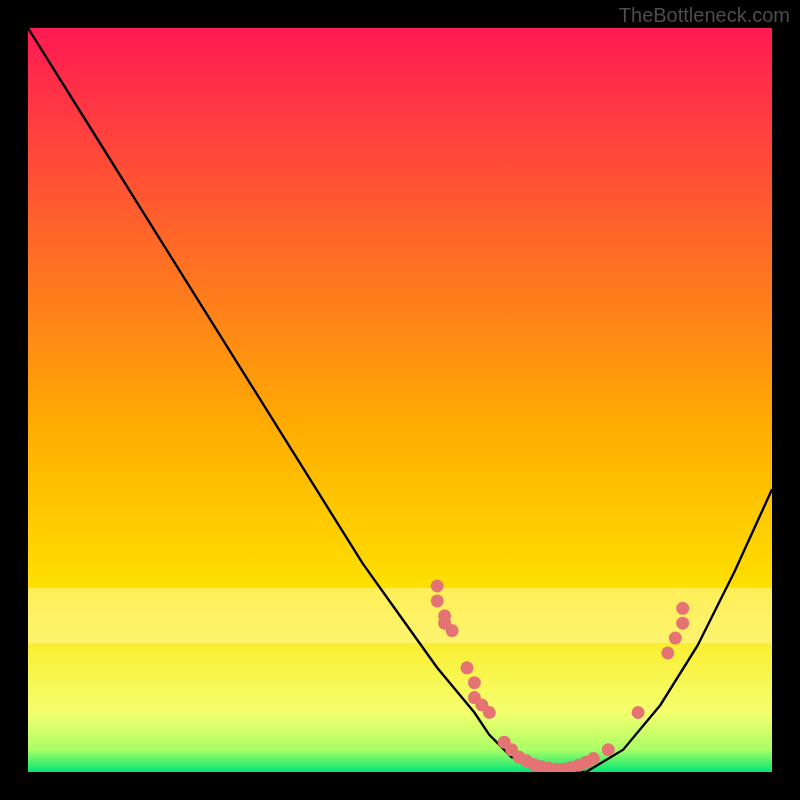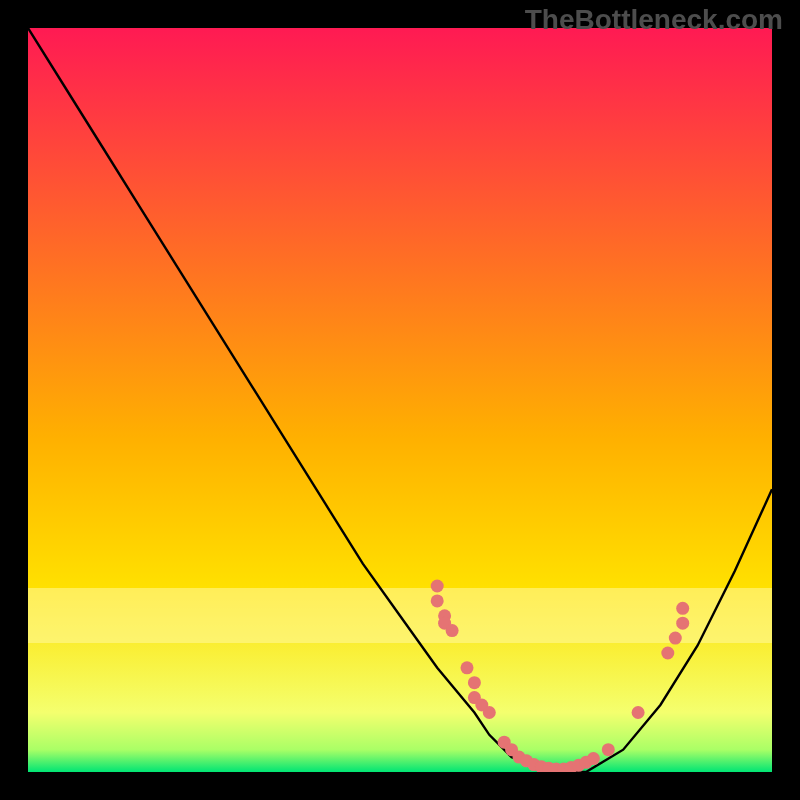--- a/index.html
+++ b/index.html
@@ -13,24 +13,24 @@
   }
   .frame {
     position: relative;
     width: 800px;
     height: 800px;
     background: #000;
   }
   .watermark {
     position: absolute;
     top: 4px;
-    right: 17px;
+    right: 10px;
     color: #4d4d4d;
-    font-size: 28px;
-    font-weight: bold;
+    font-size: 20px;
+    font-weight: normal;
     z-index: 20;
     user-select: none;
   }
   .plot {
     position: absolute;
     left: 28px;
     top: 28px;
     width: 744px;
     height: 744px;
     overflow: hidden;

